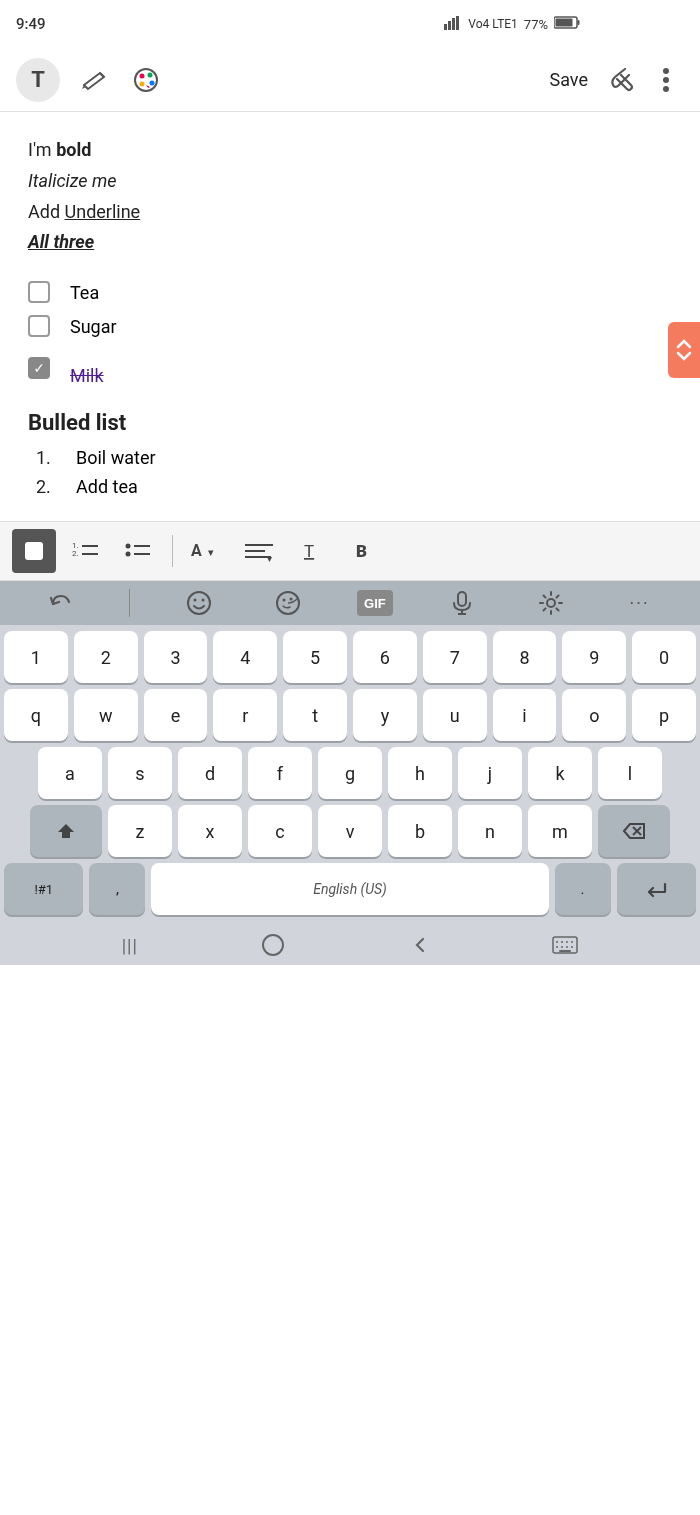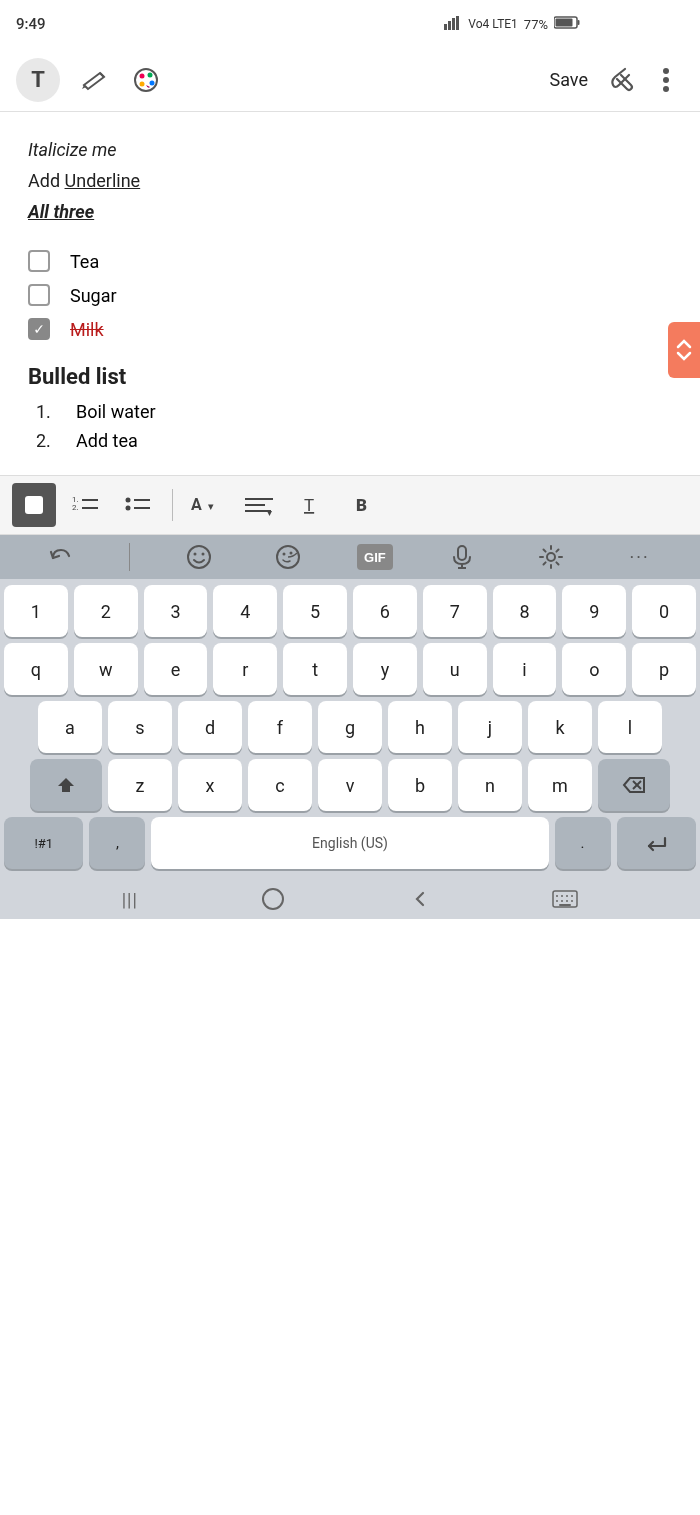--- a/index.html
+++ b/index.html
@@ -134,22 +134,23 @@
     .checkbox.checked {
       background: #888;
       border-color: #888;
     }
     .checkbox.checked::after {
       content: '✓';
       color: #fff;
       font-size: 14px;
     }
     .checklist-label-done {
-      color: #b91c1c;
+      color: #4c1d95;
       text-decoration: line-through;
+      margin-top: 16px;
     }
 
     .section-title {
       font-size: 22px;
       font-weight: bold;
       color: #222;
       margin: 24px 0 12px 0;
     }
 
     .numbered-list {
@@ -284,20 +285,21 @@
       background: #adb5bd;
       color: #222;
       font-size: 15px;
     }
     .key.wide {
       max-width: 120px;
     }
     .key.spacebar {
       max-width: none;
       flex: 5;
+      font-style: italic;
     }
     .key.symbol {
       max-width: 80px;
       font-size: 14px;
     }
 
     .home-bar {
       width: 700px;
       height: 40px;
       background: #d1d5db;
@@ -396,20 +398,23 @@
     <svg width="16" height="10" viewBox="0 0 16 10">
         <polyline points="2,8 8,2 14,8" fill="none" stroke="#fff" stroke-width="2.5" stroke-linecap="round"></polyline>
       </svg>
     <svg width="16" height="10" viewBox="0 0 16 10">
         <polyline points="2,2 8,8 14,2" fill="none" stroke="#fff" stroke-width="2.5" stroke-linecap="round"></polyline>
       </svg>
   </div>
 
   <div class="editor-content">
 
+    <div class="text-line">
+      <span>I'm </span><span class="text-bold">bold</span>
+    </div>
     <div class="text-line text-italic">
       <span>Italicize me</span>
     </div>
     <div class="text-line">
       <span>Add </span><span class="text-underline">Underline</span>
     </div>
     <div class="text-line text-both">
       <span>All three</span>
     </div>
 

